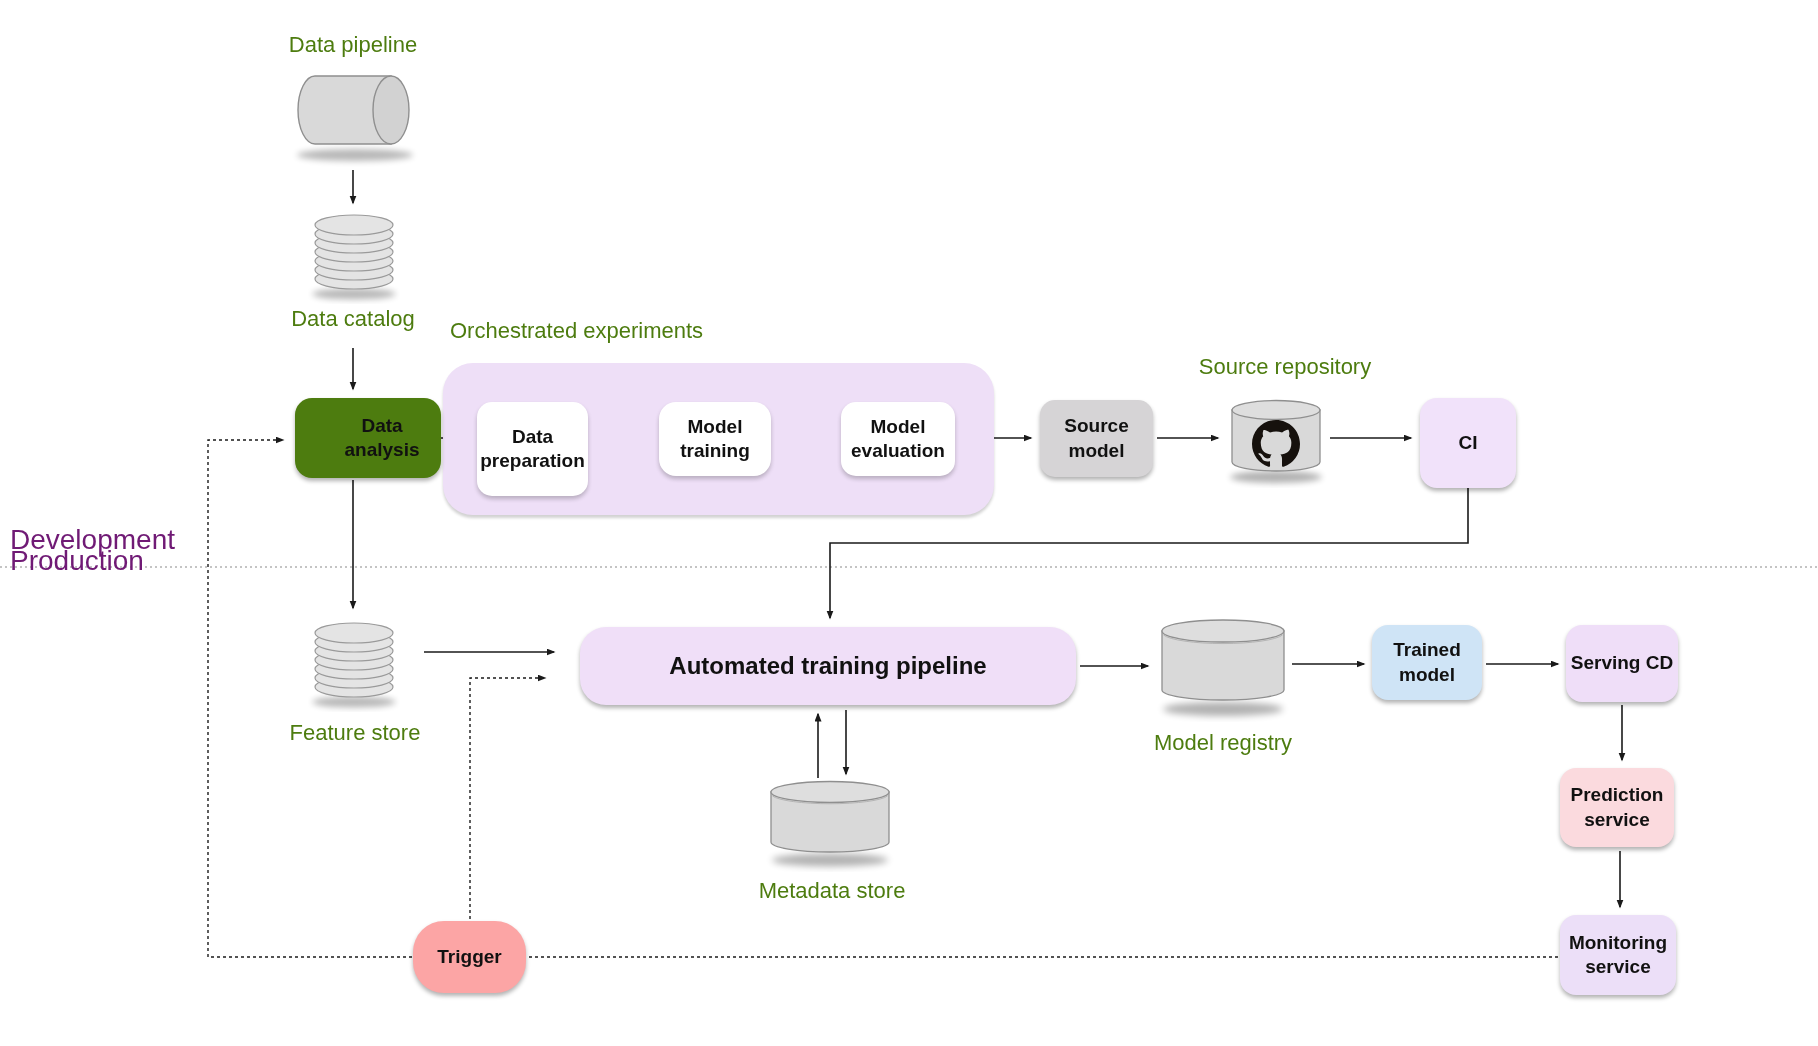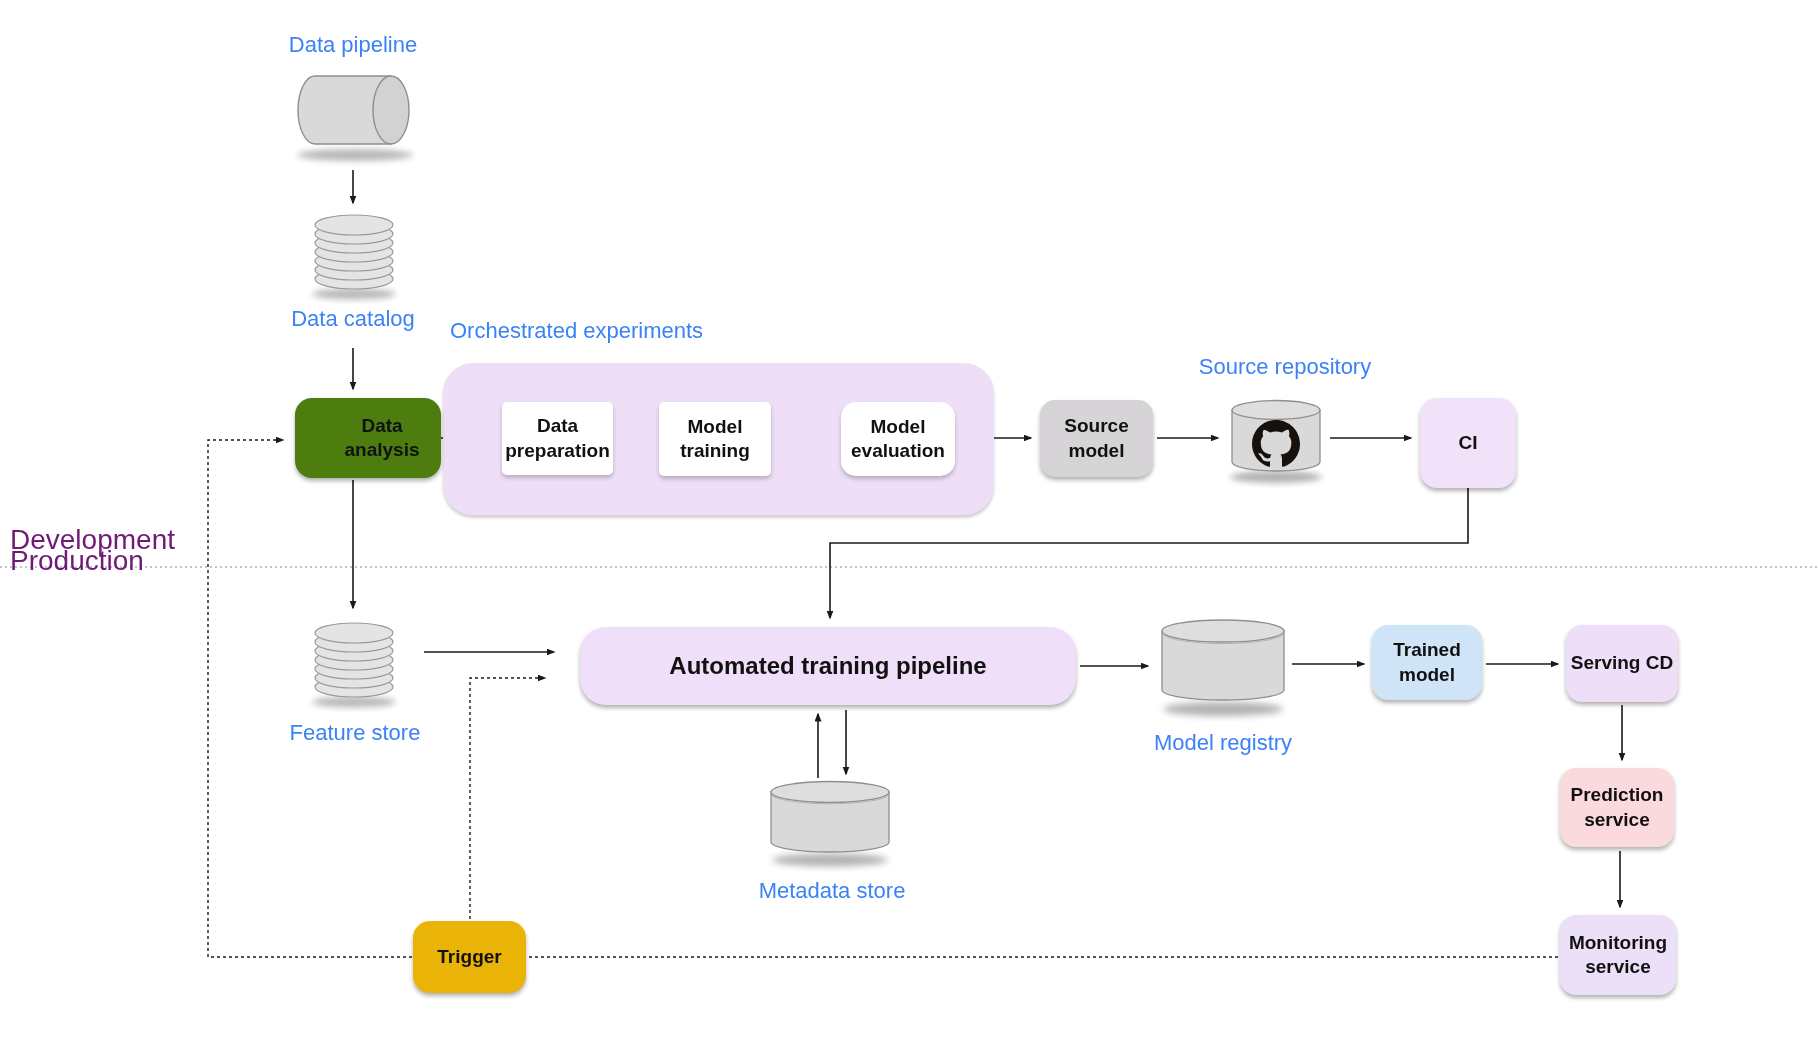--- a/index.html
+++ b/index.html
@@ -13,21 +13,21 @@
     display:flex;align-items:center;justify-content:center;text-align:center;
     font-weight:bold;font-size:19px;line-height:1.28;color:#111;
     box-shadow:0 3px 4px rgba(0,0,0,.30);
   }
   .node.white{box-shadow:0 3px 4px rgba(0,0,0,.22);}
   .container-box{
     position:absolute;z-index:1;border-radius:30px;
     box-shadow:0 3px 3px rgba(0,0,0,.18);
   }
   .caption{
-    font-size:22px;color:#3b82f6;text-align:center;white-space:nowrap;
+    font-size:22px;color:#4d7c0f;text-align:center;white-space:nowrap;
   }
   .zone-label{font-size:28px;color:#701a75;white-space:nowrap;}
   .icon svg{display:block;}
 </style>
 </head>
 <body>
 
 <div id="canvas">
 
   <svg id="wires" width="1818" height="1046" viewBox="0 0 1818 1046">
@@ -170,35 +170,35 @@
         </defs>
       <ellipse cx="70" cy="99" rx="60" ry="7" fill="#000" opacity=".3" filter="url(#f6)"></ellipse>
       <path d="M9 21 L9 80 A61 10 0 0 0 131 80 L131 21 Z" fill="#d9d9d9" stroke="#8f8f8f" stroke-width="1.3"></path>
       <ellipse cx="70" cy="21" rx="61" ry="11" fill="#dedede" stroke="#8f8f8f" stroke-width="1.3"></ellipse>
       <path d="M10.5 25 A61 11 0 0 0 129.5 25" fill="none" stroke="#b5b5b5" stroke-width="1"></path>
     </svg>
   </div>
 
   <div class="node" style="left: 295px; top: 398px; width: 118px; height: 80px; border-radius: 17px; background-color: #4d7c0f; padding-left: 28px;">Data analysis</div>
 
-  <div class="node white" style="left: 477px; top: 402px; width: 111px; height: 73px; border-radius: 5px; background-color: rgb(255, 255, 255); margin-left: 25px;">Data preparation</div>
-
-  <div class="node white" style="left: 659px; top: 402px; width: 112px; height: 74px; border-radius: 5px; background-color: rgb(255, 255, 255);">Model training</div>
+  <div class="node white" style="left: 477px; top: 402px; width: 111px; height: 94px; border-radius: 15px; background-color: rgb(255, 255, 255);">Data preparation</div>
+
+  <div class="node white" style="left: 659px; top: 402px; width: 112px; height: 74px; border-radius: 17px; background-color: rgb(255, 255, 255);">Model training</div>
 
   <div class="node white" style="left: 841px; top: 402px; width: 114px; height: 74px; border-radius: 15px; background-color: rgb(255, 255, 255);">Model evaluation</div>
 
   <div class="node" style="left: 1040px; top: 400px; width: 113px; height: 77px; border-radius: 15px; background-color: rgb(214, 212, 214);">Source model</div>
 
   <div class="node" style="left: 1420px; top: 398px; width: 96px; height: 90px; border-radius: 17px; background-color: rgb(241, 226, 250);">CI</div>
 
   <div class="node" style="left: 580px; top: 627px; width: 496px; height: 78px; border-radius: 26px; font-size: 24px; background-color: rgb(240, 223, 248);">Automated training pipeline</div>
 
   <div class="node" style="left: 1372px; top: 625px; width: 110px; height: 75px; border-radius: 16px; background-color: rgb(207, 228, 246);">Trained model</div>
 
   <div class="node" style="left: 1566px; top: 625px; width: 112px; height: 77px; border-radius: 16px; background-color: rgb(239, 222, 248);">Serving CD</div>
 
   <div class="node" style="left: 1560px; top: 768px; width: 114px; height: 79px; border-radius: 16px; background-color: rgb(251, 218, 222);">Prediction service</div>
 
   <div class="node" style="left: 1560px; top: 915px; width: 116px; height: 80px; border-radius: 16px; background-color: rgb(236, 223, 248);">Monitoring service</div>
 
-  <div class="node" style="left: 413px; top: 921px; width: 113px; height: 72px; border-radius: 17px; background-color: #eab308;">Trigger</div>
+  <div class="node" style="left: 413px; top: 921px; width: 113px; height: 72px; border-radius: 31px; background-color: #fca5a5;">Trigger</div>
 
 </div>
 
 </body></html>

